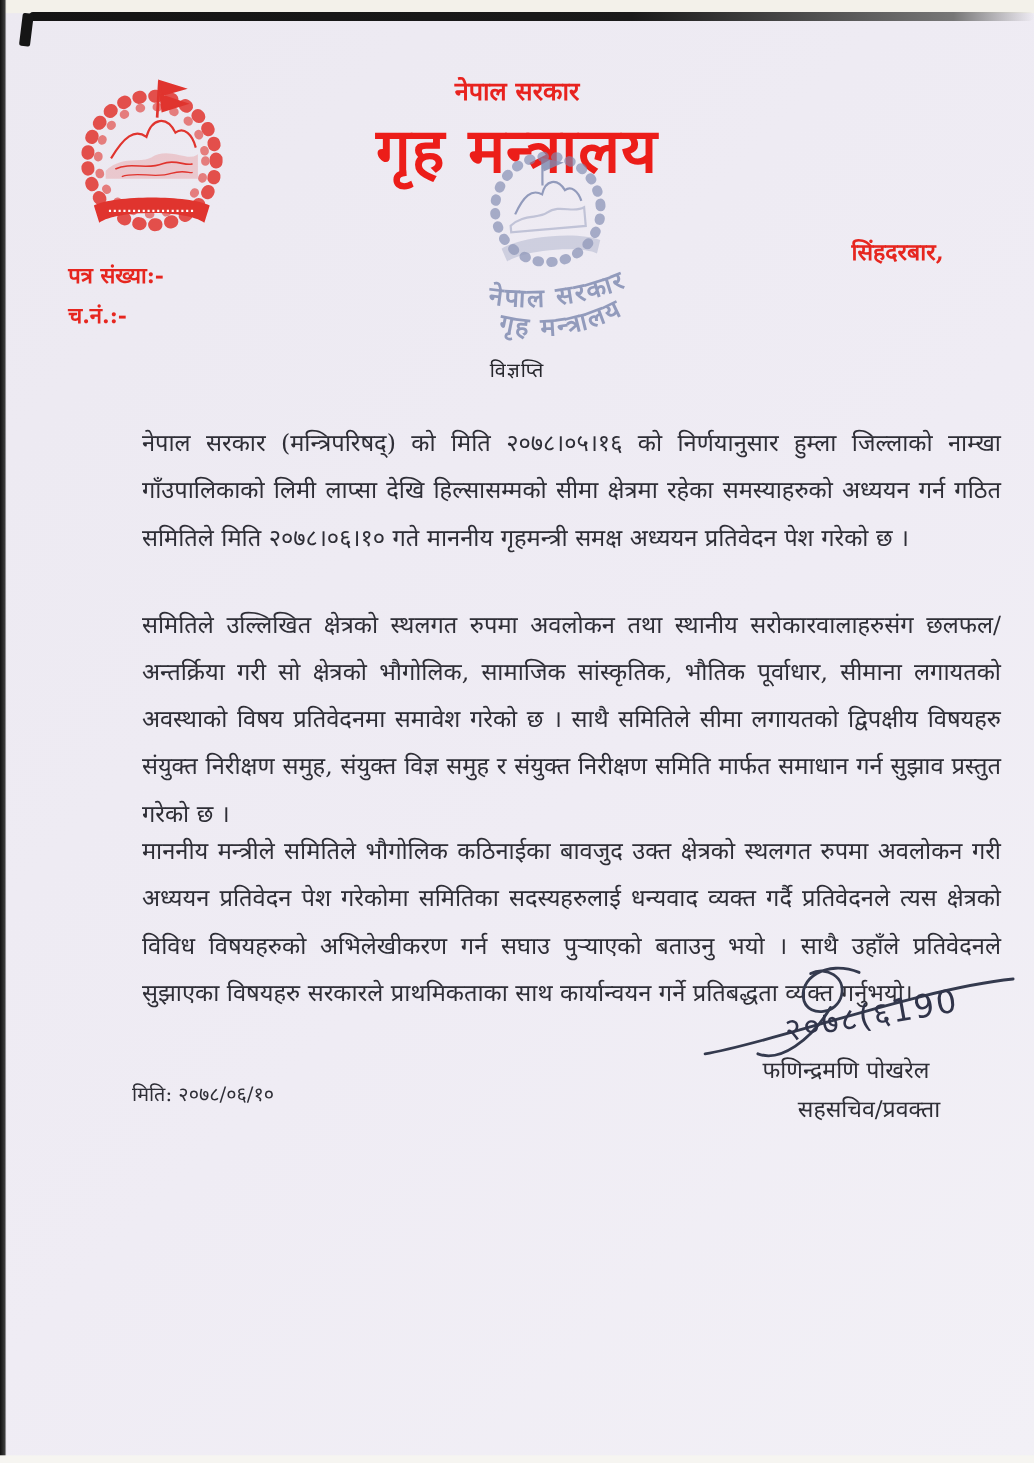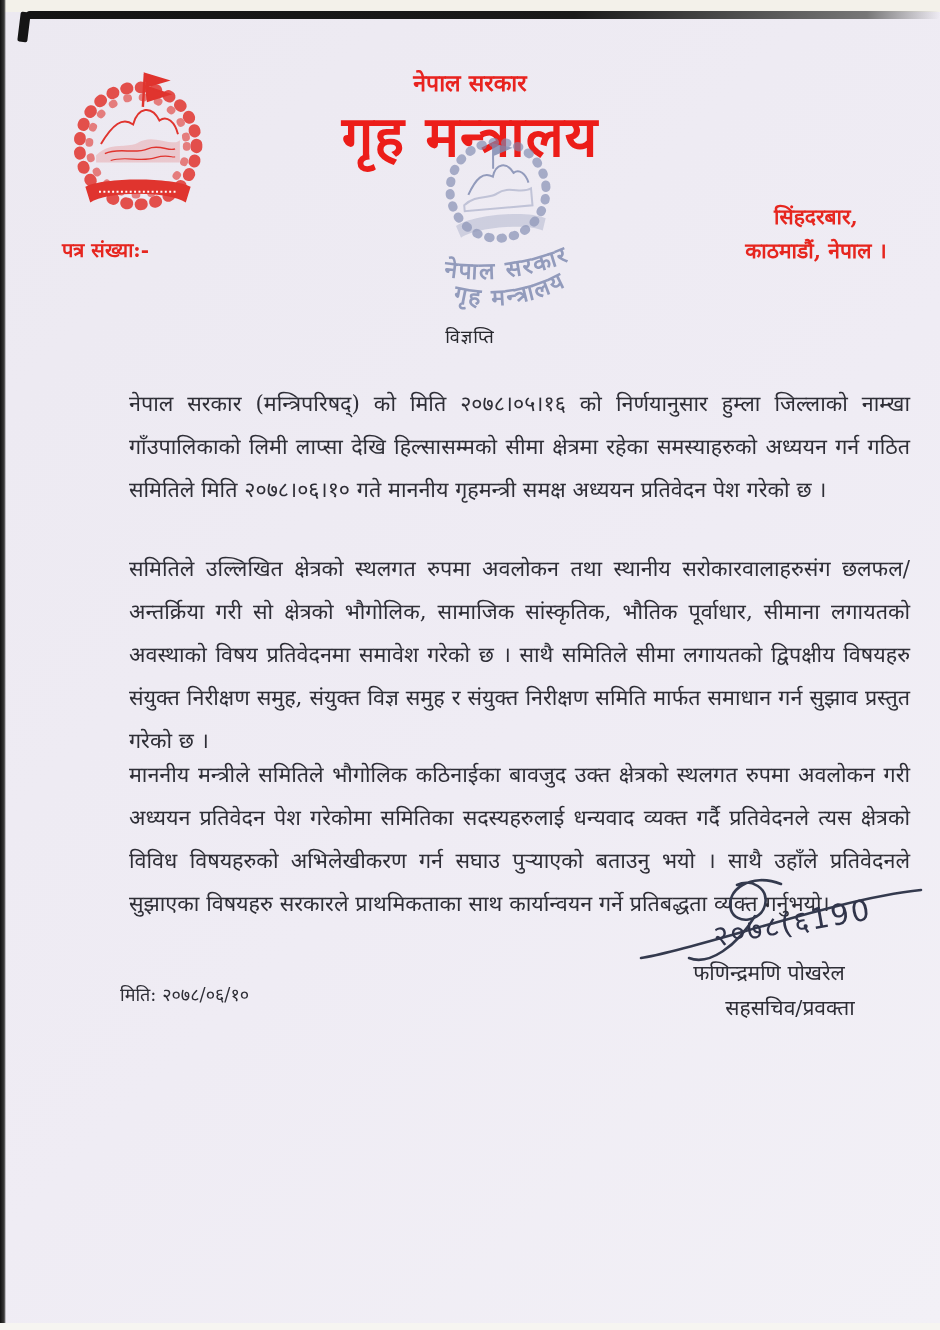--- a/index.html
+++ b/index.html
@@ -24,21 +24,21 @@
     color:#e8231f;font-size:23px;font-weight:bold;}
   .ministry-title{top:96px;left:0;right:0;text-align:center;
     color:#ec1d19;font-size:56px;font-weight:bold;letter-spacing:1px;}
   .emblem{left:60px;top:64px;width:156px;height:156px;}
   .stamp{left:396px;top:126px;width:214px;height:196px;
     transform:rotate(-5deg);opacity:.82;}
 
   
   .meta{left:62px;top:212px;color:#e6261f;font-weight:bold;
     font-size:20px;line-height:37px;margin-top:20px;}
-  .address{top:200px;left:700px;width:232px;text-align:center;
+  .address{top:212px;left:700px;width:232px;text-align:center;
     color:#e6261f;font-weight:bold;font-size:21px;line-height:34px;}
 
   .notice-title{top:324px;left:0;right:0;text-align:center;
     color:#26262c;font-size:18px;letter-spacing:1px;}
 
   .para{left:113px;width:781px;color:#2e2e36;font-size:21.5px;
     line-height:43px;text-align:justify;margin:16px;}
   .p1{top:366px;} .p2{top:531px;} .p3{top:737px;}
 
   
@@ -98,25 +98,25 @@
   <text font-size="23" font-weight="bold" fill="#7f8ab0" letter-spacing="2" font-family="DejaVu Sans, sans-serif">
     <textPath href="#stamp-arc1" startOffset="50%" text-anchor="middle">नेपाल सरकार</textPath>
   </text>
   <text font-size="23" font-weight="bold" fill="#7f8ab0" letter-spacing="2" font-family="DejaVu Sans, sans-serif">
     <textPath href="#stamp-arc2" startOffset="50%" text-anchor="middle">गृह मन्त्रालय</textPath>
   </text>
 </svg>
 
 <div class="abs meta">
   <div>पत्र संख्या:-</div>
+  <div>च.नं.:-</div>
 </div>
 
 <div class="abs address">
   <div>सिंहदरबार,</div>
-  <div>काठमाडौं, नेपाल ।</div>
 </div>
 
 <div class="abs notice-title">विज्ञप्ति</div>
 
 <p class="abs para p1">नेपाल सरकार (मन्त्रिपरिषद्) को मिति २०७८।०५।१६ को निर्णयानुसार हुम्ला जिल्लाको नाम्खा गाँउपालिकाको लिमी लाप्सा देखि हिल्सासम्मको सीमा क्षेत्रमा रहेका समस्याहरुको अध्ययन गर्न गठित समितिले मिति २०७८।०६।१० गते माननीय गृहमन्त्री समक्ष अध्ययन प्रतिवेदन पेश गरेको छ ।</p>
 <p class="abs para p2">समितिले उल्लिखित क्षेत्रको स्थलगत रुपमा अवलोकन तथा स्थानीय सरोकारवालाहरुसंग छलफल/अन्तर्क्रिया गरी सो क्षेत्रको भौगोलिक, सामाजिक सांस्कृतिक, भौतिक पूर्वाधार, सीमाना लगायतको अवस्थाको विषय प्रतिवेदनमा समावेश गरेको छ ।  साथै समितिले सीमा लगायतको द्विपक्षीय विषयहरु संयुक्त निरीक्षण समुह, संयुक्त विज्ञ समुह र संयुक्त निरीक्षण समिति मार्फत समाधान गर्न सुझाव प्रस्तुत गरेको छ ।</p>
 <p class="abs para p3">माननीय मन्त्रीले समितिले भौगोलिक कठिनाईका बावजुद उक्त क्षेत्रको स्थलगत रुपमा अवलोकन गरी अध्ययन प्रतिवेदन पेश गरेकोमा समितिका सदस्यहरुलाई धन्यवाद व्यक्त गर्दै प्रतिवेदनले त्यस क्षेत्रको विविध विषयहरुको अभिलेखीकरण गर्न सघाउ पुऱ्याएको बताउनु भयो ।  साथै उहाँले प्रतिवेदनले सुझाएका विषयहरु सरकारले प्राथमिकताका साथ कार्यान्वयन गर्ने प्रतिबद्धता व्यक्त गर्नुभयो।</p>
 
 <svg class="abs sig-scrawl" viewBox="0 0 296 108">
   <g stroke="#343a4e" stroke-width="2.6" fill="none" stroke-linecap="round">

